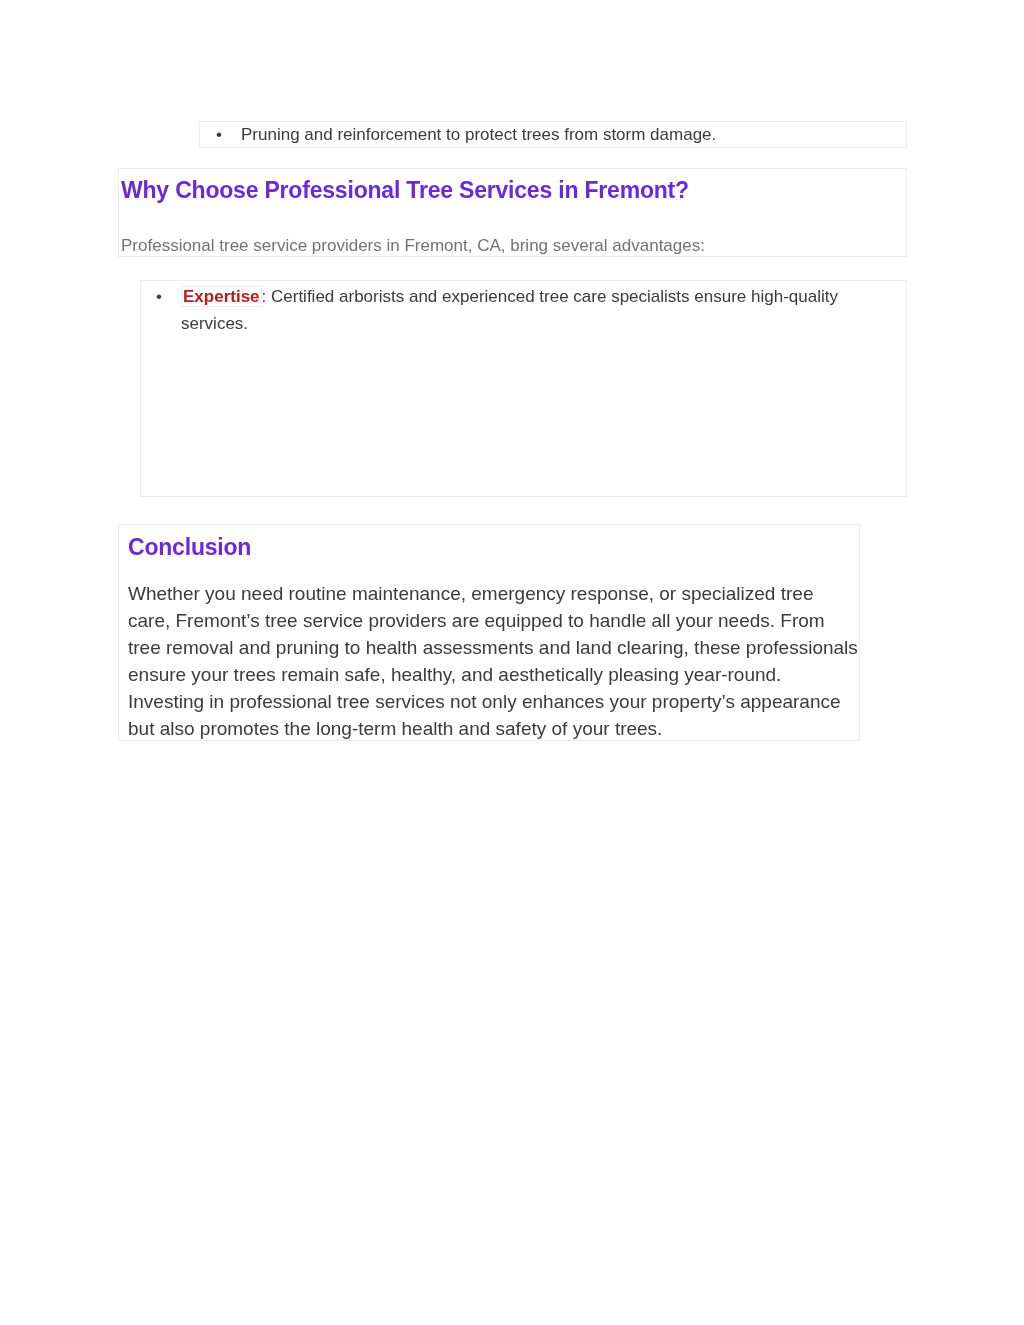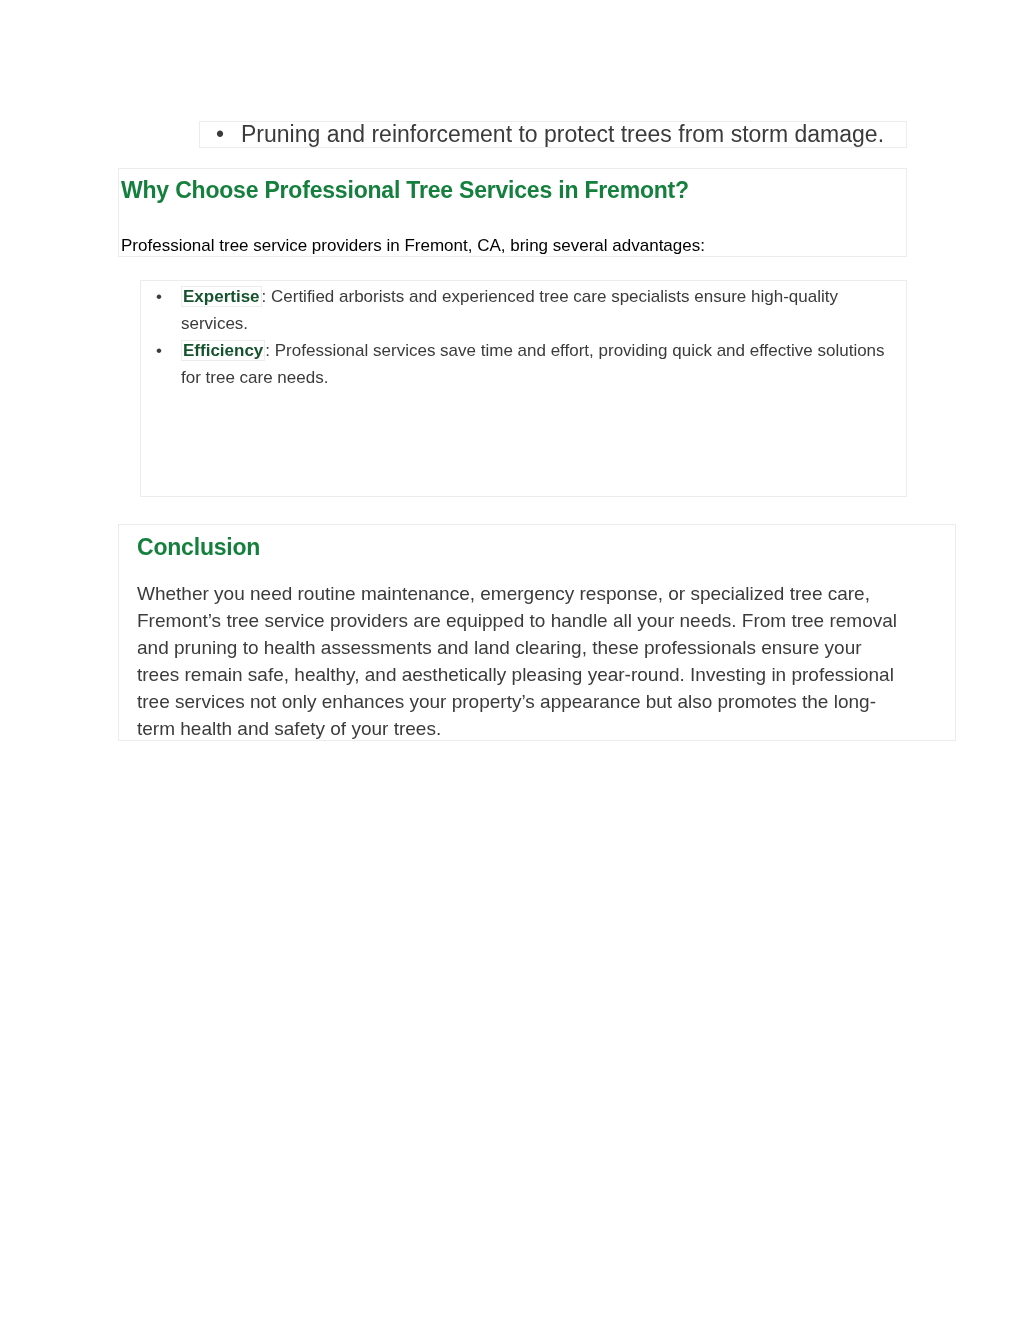--- a/index.html
+++ b/index.html
@@ -24,21 +24,21 @@
   
   #intro-bullet-box {
     left: 199px;
     top: 121px;
     width: 708px;
     height: 27px;
   }
   #intro-bullet-box .bullet-line {
     position: relative;
     padding-left: 41px;
-    font-size: 23px;
+    font-size: 17px;
     line-height: 25px;
   }
   #intro-bullet-box .bullet-line::before {
     content: "\2022";
     position: absolute;
     left: 16px;
     top: 0;
     color: #3b3b3b;
   }
   
@@ -47,28 +47,28 @@
     top: 168px;
     width: 789px;
     height: 89px;
     padding: 4px 0 0 2px;
   }
   h2.doc-heading {
     margin: 0;
     font-size: 23px;
     font-weight: 700;
     line-height: 34px;
-    color: #15803d;
+    color: #6d28d9;
     letter-spacing: -0.2px;
   }
   #why-section-box .section-intro {
     margin: 25px 0 0 0;
     font-size: 17px;
     line-height: 27px;
-    color: #000000;
+    color: #737373;
   }
   
   #advantages-box {
     left: 140px;
     top: 280px;
     width: 767px;
     height: 217px;
     padding: 2px 6px 0 0;
   }
   ul.adv-list {
@@ -85,31 +85,31 @@
   }
   ul.adv-list li::before {
     content: "\2022";
     position: absolute;
     left: 15px;
     top: 0;
     color: #3b3b3b;
   }
   .term {
     font-weight: 700;
-    color: #14532d;
+    color: #b91c1c;
     border: 1px solid #ececec;
     padding: 0 1px;
   }
   
   #conclusion-box {
     left: 118px;
     top: 524px;
-    width: 838px;
+    width: 742px;
     height: 217px;
-    padding: 5px 0 0 18px;
+    padding: 5px 0 0 9px;
   }
   #conclusion-box .conclusion-body {
     margin: 16px 0 0 0;
     font-size: 19px;
     line-height: 27px;
     color: #3b3b3b;
     max-width: 772px;
   }
 </style>
 </head>
@@ -120,20 +120,19 @@
 </div>
 
 <div class="box" id="why-section-box">
   <h2 class="doc-heading">Why Choose Professional Tree Services in Fremont?</h2>
   <p class="section-intro">Professional tree service providers in Fremont, CA, bring several advantages:</p>
 </div>
 
 <div class="box" id="advantages-box">
   <ul class="adv-list">
     <li><span class="term">Expertise</span><span>: Certified arborists and experienced tree care specialists ensure high-quality services.</span></li>
-    <li><span class="term">Efficiency</span><span>: Professional services save time and effort, providing quick and effective solutions for tree care needs.</span></li>
   </ul>
 </div>
 
 <div class="box" id="conclusion-box">
   <h2 class="doc-heading">Conclusion</h2>
   <p class="conclusion-body">Whether you need routine maintenance, emergency response, or specialized tree care, Fremont’s tree service providers are equipped to handle all your needs. From tree removal and pruning to health assessments and land clearing, these professionals ensure your trees remain safe, healthy, and aesthetically pleasing year-round. Investing in professional tree services not only enhances your property’s appearance but also promotes the long-term health and safety of your trees.</p>
 </div>
 
 </body></html>

